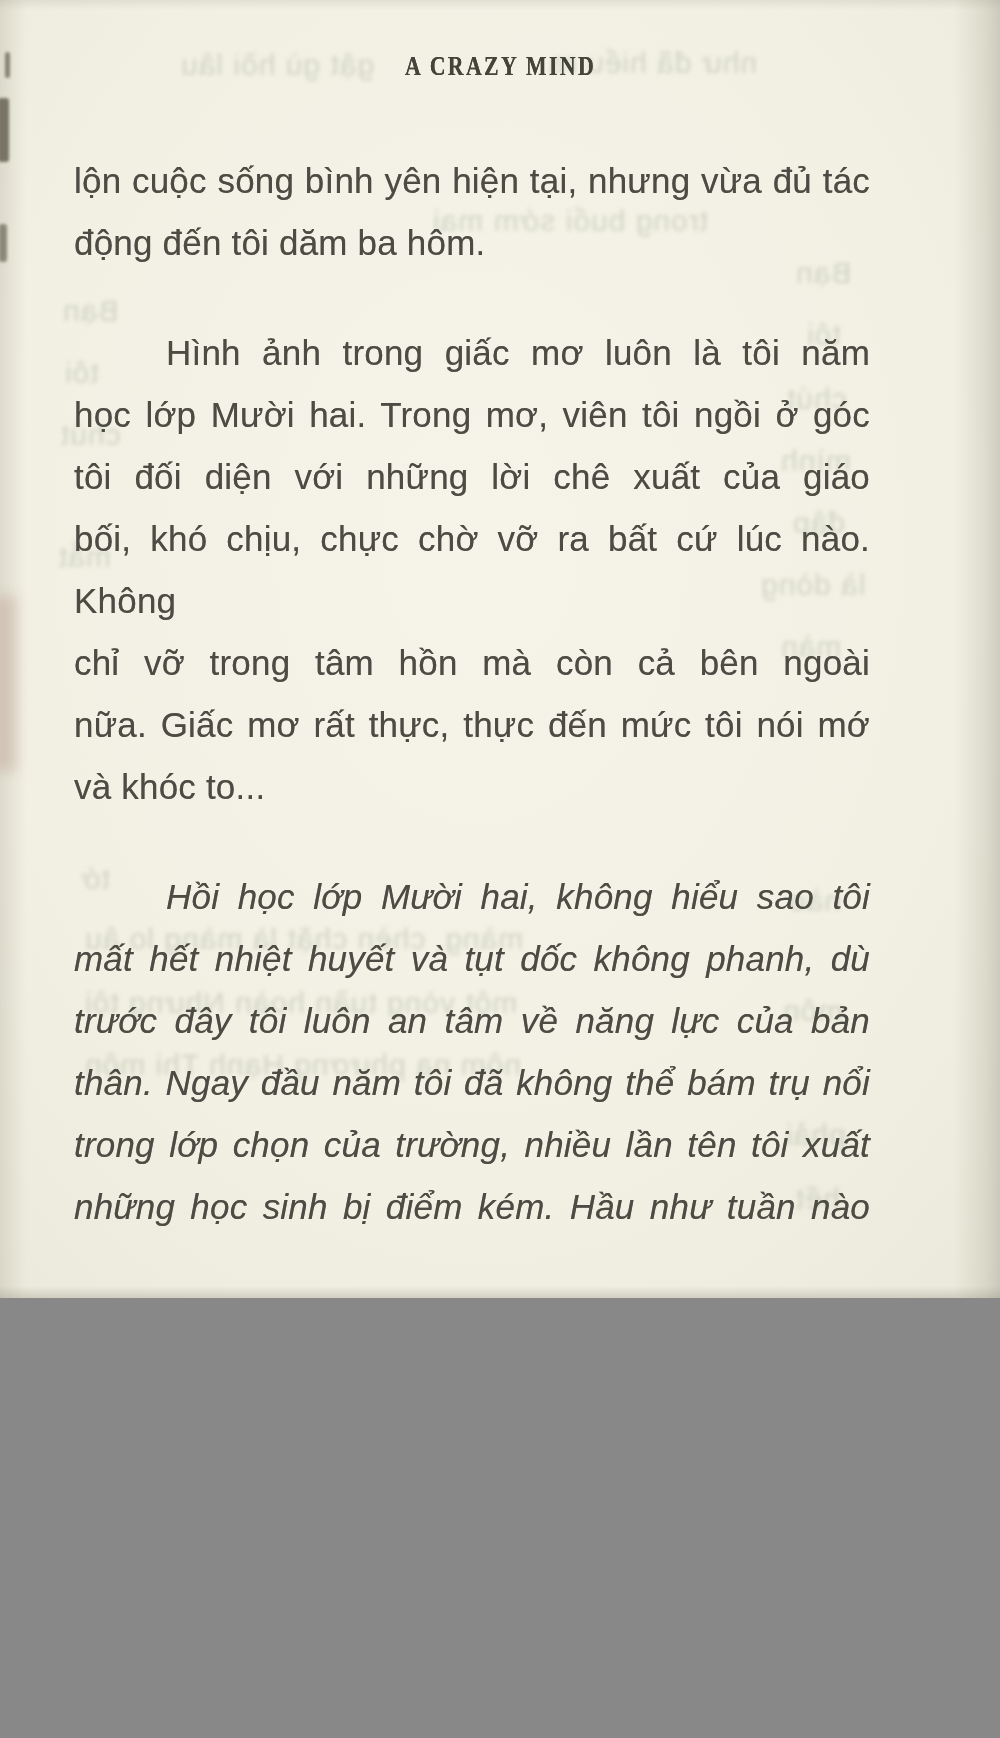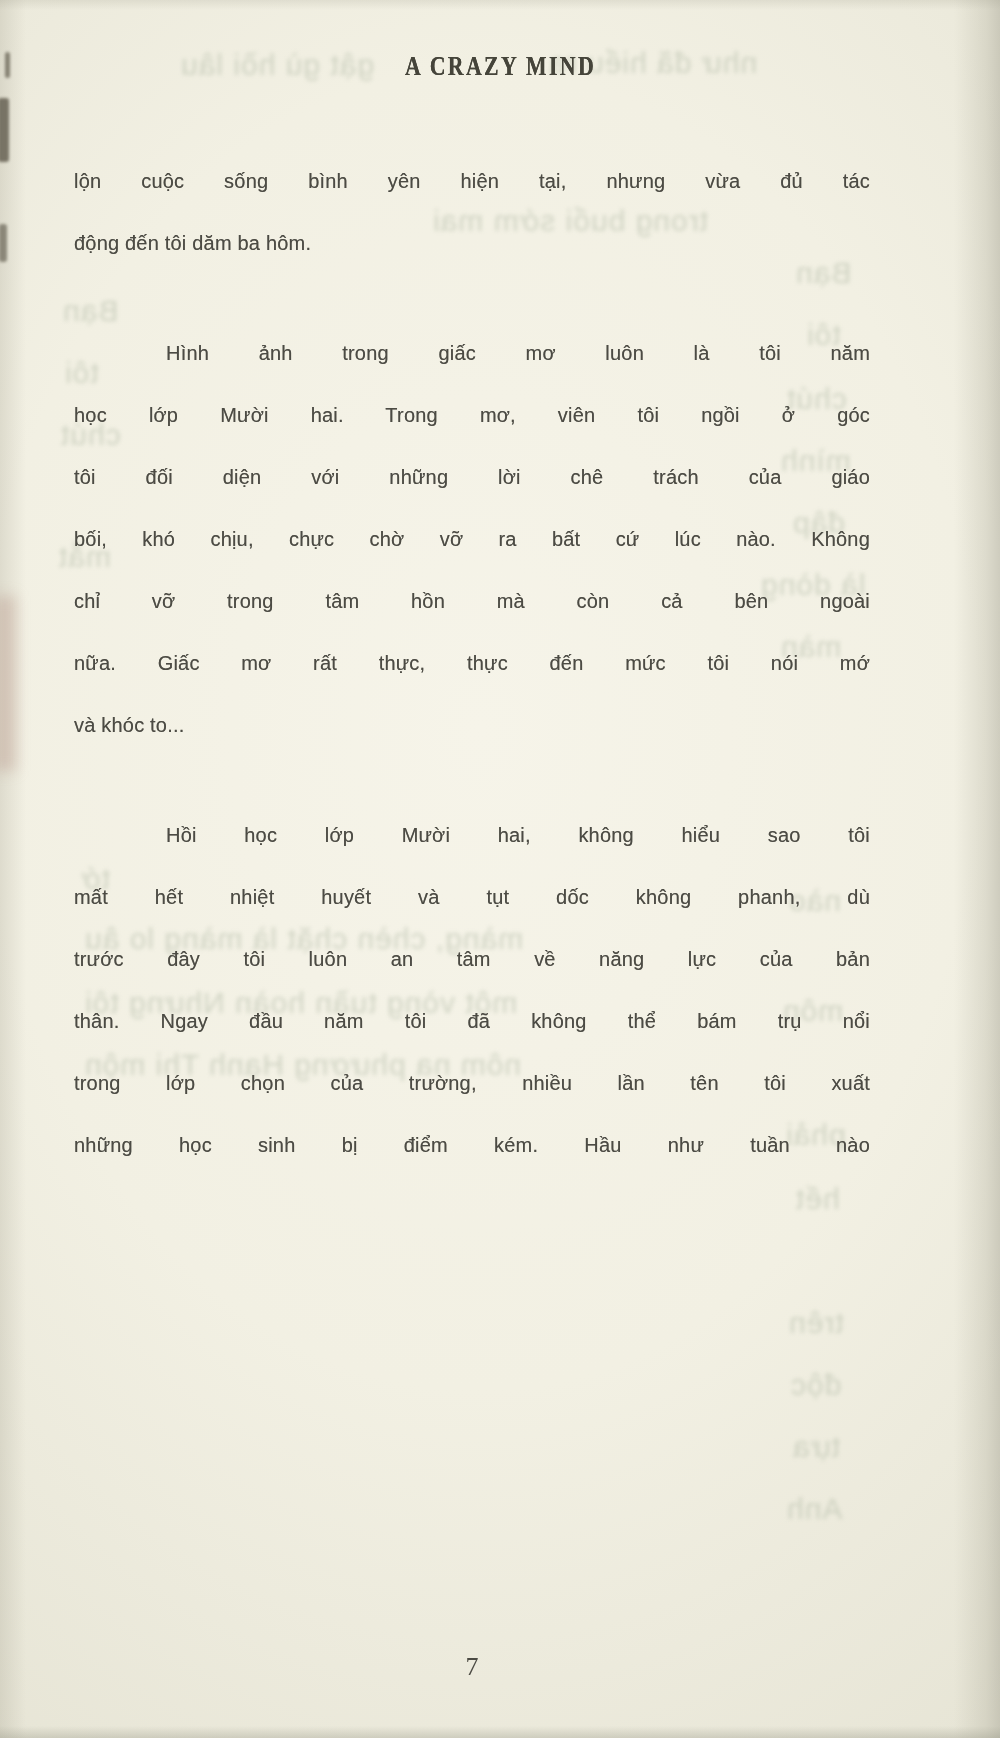--- a/index.html
+++ b/index.html
@@ -3,21 +3,21 @@
 <meta charset="utf-8">
 <style>
   html, body {
     margin: 0;
     padding: 0;
     background: #888;
   }
   .page {
     position: relative;
     width: 1000px;
-    height: 1738px;
+    height: 1298px;
     margin: 0 auto;
     overflow: hidden;
     background:
       radial-gradient(ellipse 900px 1200px at 48% 42%, var(--paper-light) 0%, var(--paper) 55%, var(--paper-edge) 100%);
     font-family: "Liberation Sans", sans-serif;
     color: var(--ink);
   }
   
   .edge-right {
     position: absolute; top: 0; right: 0; width: 46px; height: 100%;
@@ -82,23 +82,23 @@
     color: var(--header-ink);
     transform: scaleX(0.78);
     text-shadow: 0 0 0.6px var(--header-ink);
   }
   
   .body {
     position: absolute;
     top: 150px; left: 74px; width: 796px;
   }
   .paragraph { margin: 0 0 48px 0; }
-  .paragraph:last-child { margin-bottom: 0; }
+  .paragraph:last-child { margin-bottom: 0; font-style: italic; }
   .line {
-    font-size: 20px;
+    font-size: 35px;
     line-height: 62px;
     text-align: justify;
     text-align-last: justify;
     letter-spacing: 0.2px;
     text-shadow: 0 0 0.5px rgba(70,69,62,0.55);
   }
   .line.last { text-align-last: left; }
   .paragraph.indent .line:first-child { text-indent: 92px; }
   
   .folio {
@@ -150,21 +150,21 @@
   </div>
 
   <div class="body">
       <div class="paragraph">
         <div class="line">lộn cuộc sống bình yên hiện tại, nhưng vừa đủ tác</div>
         <div class="line last">động đến tôi dăm ba hôm.</div>
       </div>
       <div class="paragraph indent">
         <div class="line">Hình ảnh trong giấc mơ luôn là tôi năm</div>
         <div class="line">học lớp Mười hai. Trong mơ, viên tôi ngồi ở góc</div>
-        <div class="line">tôi đối diện với những lời chê trách của giáo</div>
+        <div class="line">tôi đối diện với những lời chê xuất của giáo</div>
         <div class="line">bối, khó chịu, chực chờ vỡ ra bất cứ lúc nào. Không</div>
         <div class="line">chỉ vỡ trong tâm hồn mà còn cả bên ngoài</div>
         <div class="line">nữa. Giấc mơ rất thực, thực đến mức tôi nói mớ</div>
         <div class="line last">và khóc to...</div>
       </div>
       <div class="paragraph indent">
         <div class="line">Hồi học lớp Mười hai, không hiểu sao tôi</div>
         <div class="line">mất hết nhiệt huyết và tụt dốc không phanh, dù</div>
         <div class="line">trước đây tôi luôn an tâm về năng lực của bản</div>
         <div class="line">thân. Ngay đầu năm tôi đã không thể bám trụ nổi</div>

